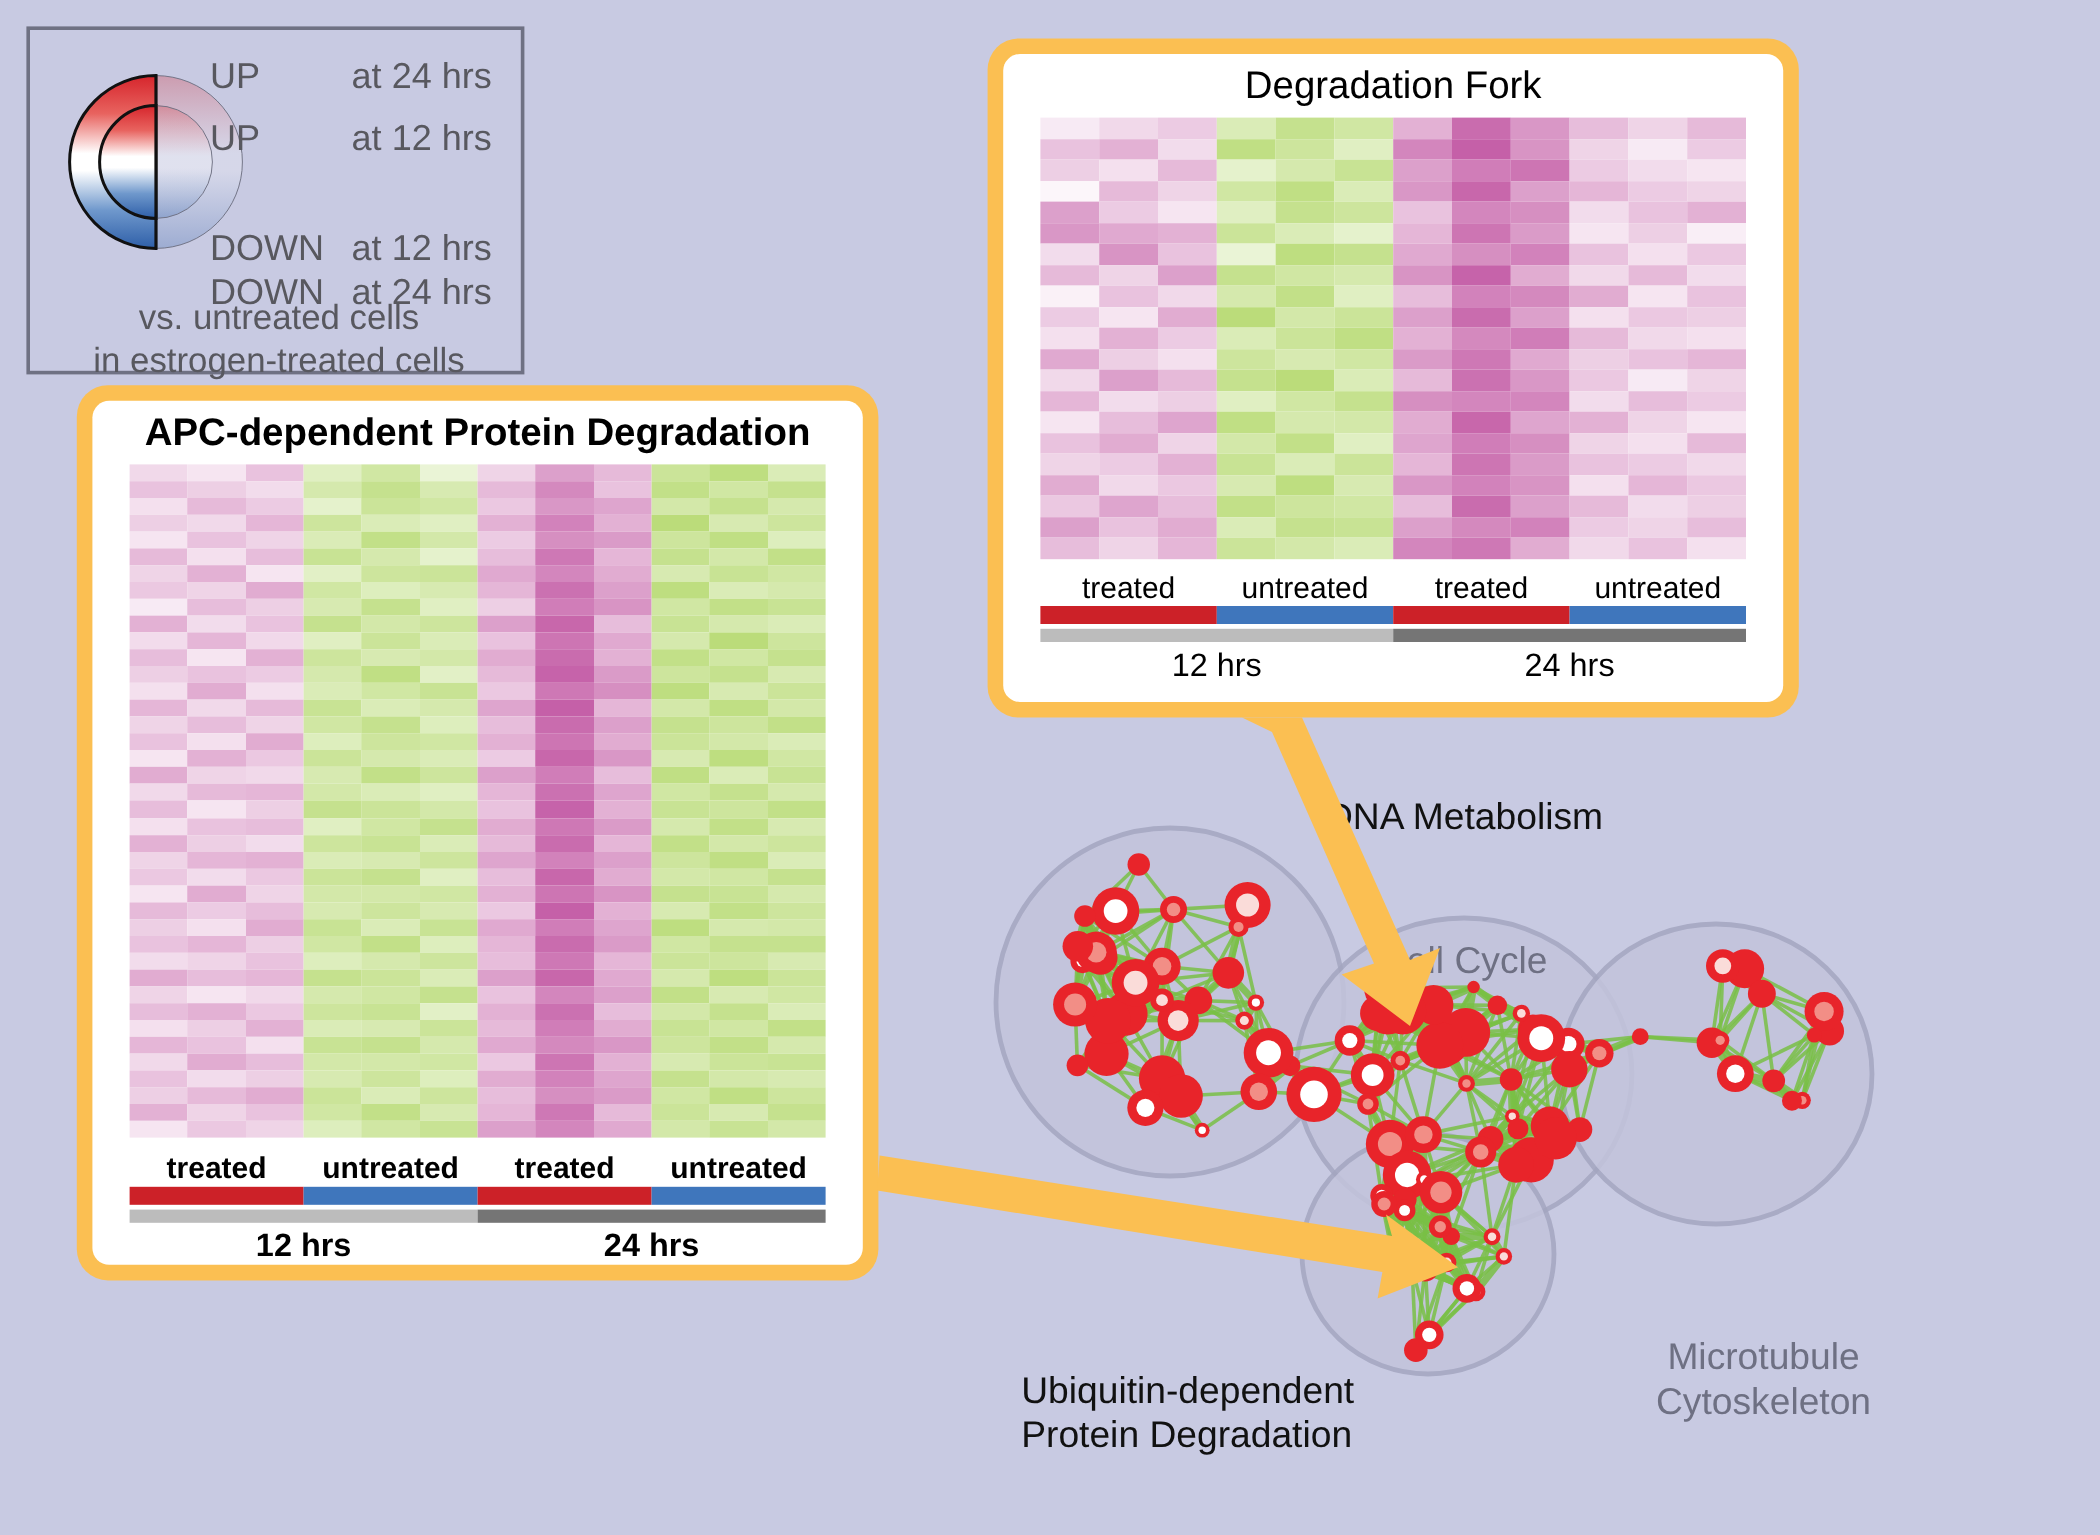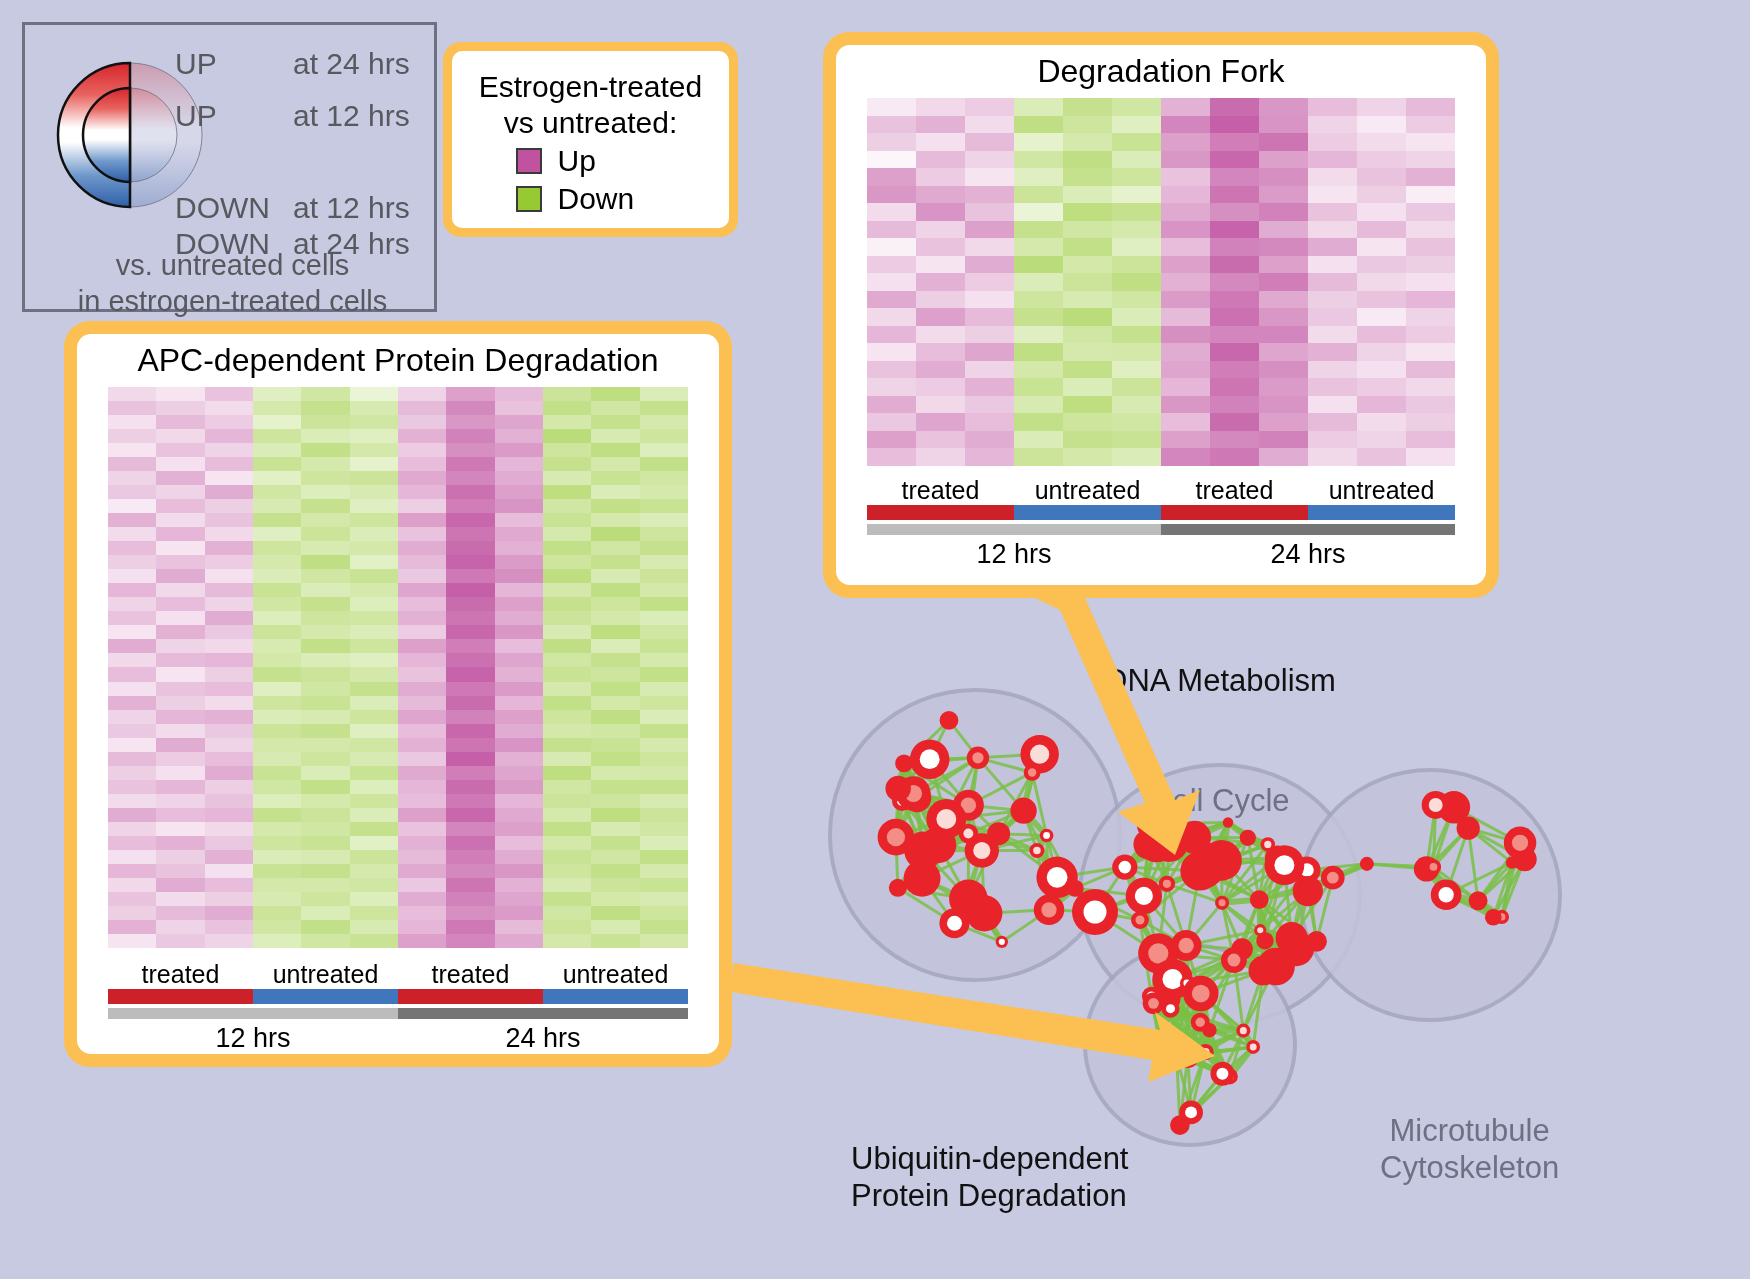--- a/index.html
+++ b/index.html
@@ -37,21 +37,21 @@
   #legendbox .lrow{display:flex;align-items:center;gap:16px;font-size:30px;margin-top:4px;width:150px;}
   .swatch{width:26px;height:26px;border:2px solid #3a3a3a;box-sizing:border-box;display:inline-block;}
 
   
   .panel{position:absolute;background:#fbbf52;border-radius:26px;padding:13px;box-sizing:border-box;}
   .panel > .card{background:#fff;width:100%;height:100%;border-radius:14px;box-sizing:border-box;
                  display:flex;flex-direction:column;align-items:center;}
   .ptitle{font-size:32px;color:#000;margin-top:8px;margin-bottom:8px;text-align:center;}
 
   #panel-rf{left:823px;top:32px;width:676px;height:566px;}
-  #panel-apc{left:64px;top:321px;width:668px;height:746px;}
+  #panel-apc{left:64px;top:321px;width:668px;height:746px;font-weight:bold;}
 
   .hm{display:grid;}
   .hm div{width:100%;height:100%;}
 
   
   .annot{display:flex;flex-direction:column;}
   .lblrow{display:flex;font-size:25px;color:#000;}
   .lblrow span{text-align:center;}
   .barrow{display:flex;height:15px;}
   .barrow2{display:flex;height:11px;margin-top:4px;}
@@ -115,36 +115,20 @@
         <span class="w1">DOWN</span>
         <span>at 24 hrs</span>
       </div>
     </div>
     <div class="kcap">
       <div>vs. untreated cells</div>
       <div>in estrogen-treated cells</div>
     </div>
   </div>
 
-  <div id="legendbox">
-    <div class="inner">
-      <div class="ltitle">
-        <div>Estrogen-treated</div>
-        <div>vs untreated:</div>
-      </div>
-      <div class="lrow">
-        <i class="swatch" id="sw-up" style="background: rgb(192, 82, 160);"></i>
-        <span>Up</span>
-      </div>
-      <div class="lrow">
-        <i class="swatch" id="sw-down" style="background: rgb(150, 201, 50);"></i>
-        <span>Down</span>
-      </div>
-    </div>
-  </div>
 
   <div class="panel" id="panel-rf">
     <div class="card">
       <div class="ptitle">Degradation Fork</div>
       <div id="hm-rf" class="hm" style="width: 588px; height: 368px; grid-template-columns: repeat(12, 1fr); grid-template-rows: repeat(21, 1fr);">
           <div style="background: rgb(247, 234, 244);"></div>
           <div style="background: rgb(241, 217, 234);"></div>
           <div style="background: rgb(236, 203, 227);"></div>
           <div style="background: rgb(218, 236, 183);"></div>
           <div style="background: rgb(197, 225, 142);"></div>

